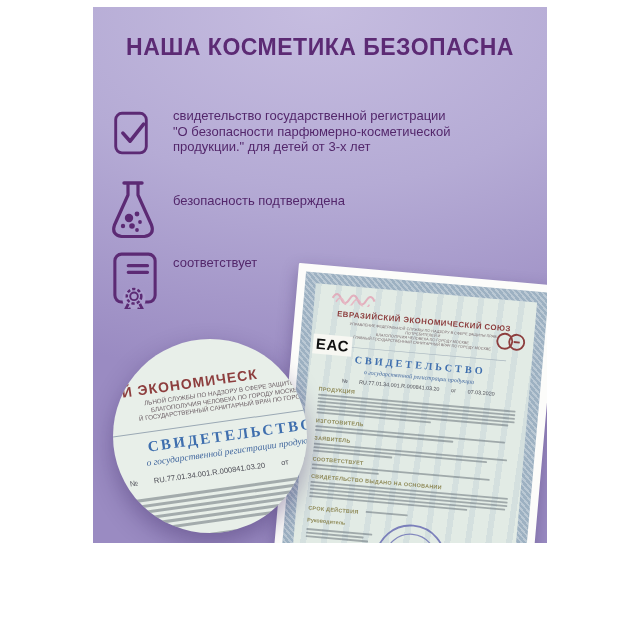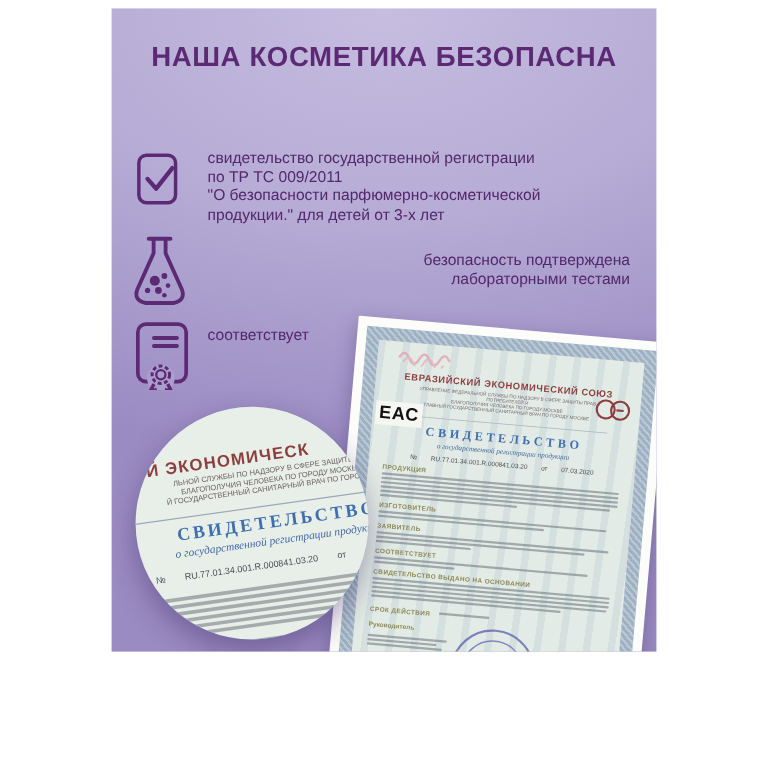--- a/index.html
+++ b/index.html
@@ -4,21 +4,21 @@
 <style>
   html,body{margin:0;padding:0;background:#ffffff;}
   body{font-family:"Liberation Sans", sans-serif;}
   .canvas{position:relative;width:640px;height:640px;background:#ffffff;overflow:hidden;}
   .card{position:absolute;left:93px;top:7px;width:454px;height:536px;overflow:hidden;
         background:radial-gradient(130% 70% at 50% 0%, #c6bde0 0%, #b5abd5 48%, #9a8bc2 100%);}
   
   .title{position:absolute;left:0;top:26px;width:100%;text-align:center;color:#5c2a74;
          font-weight:bold;font-size:23px;line-height:28px;letter-spacing:.5px;z-index:1;}
   
-  .row{position:absolute;left:0;width:100%;z-index:1;margin-top:16px;}
+  .row{position:absolute;left:0;width:100%;z-index:1;}
   .row .txt{position:absolute;left:80px;top:0;width:352px;color:#53276b;
             font-size:13px;line-height:15.5px;}
   .row .txt span{display:block;}
   .ic{position:absolute;}
   .ic svg{display:block;}
   
   .cert{position:absolute;left:206px;top:256px;width:432px;height:604px;z-index:2;
         transform:rotate(5deg) scale(.6);transform-origin:top left;}
   .paper{width:100%;height:100%;box-sizing:border-box;background:#fcfcfa;padding:13px;
          border-radius:2px;box-shadow:0 10px 26px rgba(55,35,95,.35);}
@@ -88,42 +88,40 @@
 
     <div class="row" style="top:101px;height:70px;">
       <div class="ic" style="left:20px;top:2px;">
         <svg width="36" height="48" viewBox="0 0 40 52">
           <rect x="3" y="3" width="34" height="44" rx="7" fill="none" stroke="#5c2a74" stroke-width="3.2"></rect>
           <path d="M11 25 l8 9 l15 -19" fill="none" stroke="#5c2a74" stroke-width="4" stroke-linecap="round" stroke-linejoin="round"></path>
         </svg>
       </div>
       <div class="txt">
         <span>свидетельство государственной регистрации</span>
-        <span>по ТР ТС 009/2011</span>
         <span>"О безопасности парфюмерно-косметической</span>
         <span>продукции." для детей от 3-х лет</span>
       </div>
     </div>
 
     <div class="row" style="top:172px;height:66px;">
       <div class="ic" style="left:10px;top:0px;">
         <svg width="60" height="64" viewBox="0 0 60 64">
           <path d="M21 4 h18" fill="none" stroke="#5c2a74" stroke-width="3.4" stroke-linecap="round"></path>
           <path d="M25 5 v11 L11.5 46 q-3.5 9.5 7 11.5 h23 q10.5 -2 7 -11.5 L35 16 V5" fill="none" stroke="#5c2a74" stroke-width="3.2" stroke-linejoin="round" stroke-linecap="round"></path>
           <circle cx="26" cy="39" r="4.2" fill="#5c2a74"></circle>
           <circle cx="34" cy="35" r="2.4" fill="#5c2a74"></circle>
           <circle cx="20" cy="47" r="2.2" fill="#5c2a74"></circle>
           <circle cx="29" cy="47" r="2.8" fill="#5c2a74"></circle>
           <circle cx="37" cy="43" r="1.9" fill="#5c2a74"></circle>
           <circle cx="34" cy="51" r="1.9" fill="#5c2a74"></circle>
         </svg>
       </div>
-      <div class="txt" style="top:14px;text-align:right;">
+      <div class="txt" style="top:14px;">
         <span>безопасность подтверждена</span>
-        <span>лабораторными тестами</span>
       </div>
     </div>
 
     <div class="row" style="top:244px;height:60px;">
       <div class="ic" style="left:19px;top:0px;">
         <svg width="46" height="58" viewBox="0 0 48 60">
           <rect x="3" y="3" width="42" height="50" rx="7" fill="none" stroke="#5c2a74" stroke-width="3.2"></rect>
           <path d="M17 15 h20 M17 22 h20" fill="none" stroke="#5c2a74" stroke-width="3.4" stroke-linecap="round"></path>
           <circle cx="23" cy="50" r="12" fill="#ab9ece"></circle>
           <path d="M17 55 l-3.5 7 l6 -2.2 M29 55 l3.5 7 l-6 -2.2" fill="none" stroke="#5c2a74" stroke-width="3" stroke-linejoin="round"></path>

